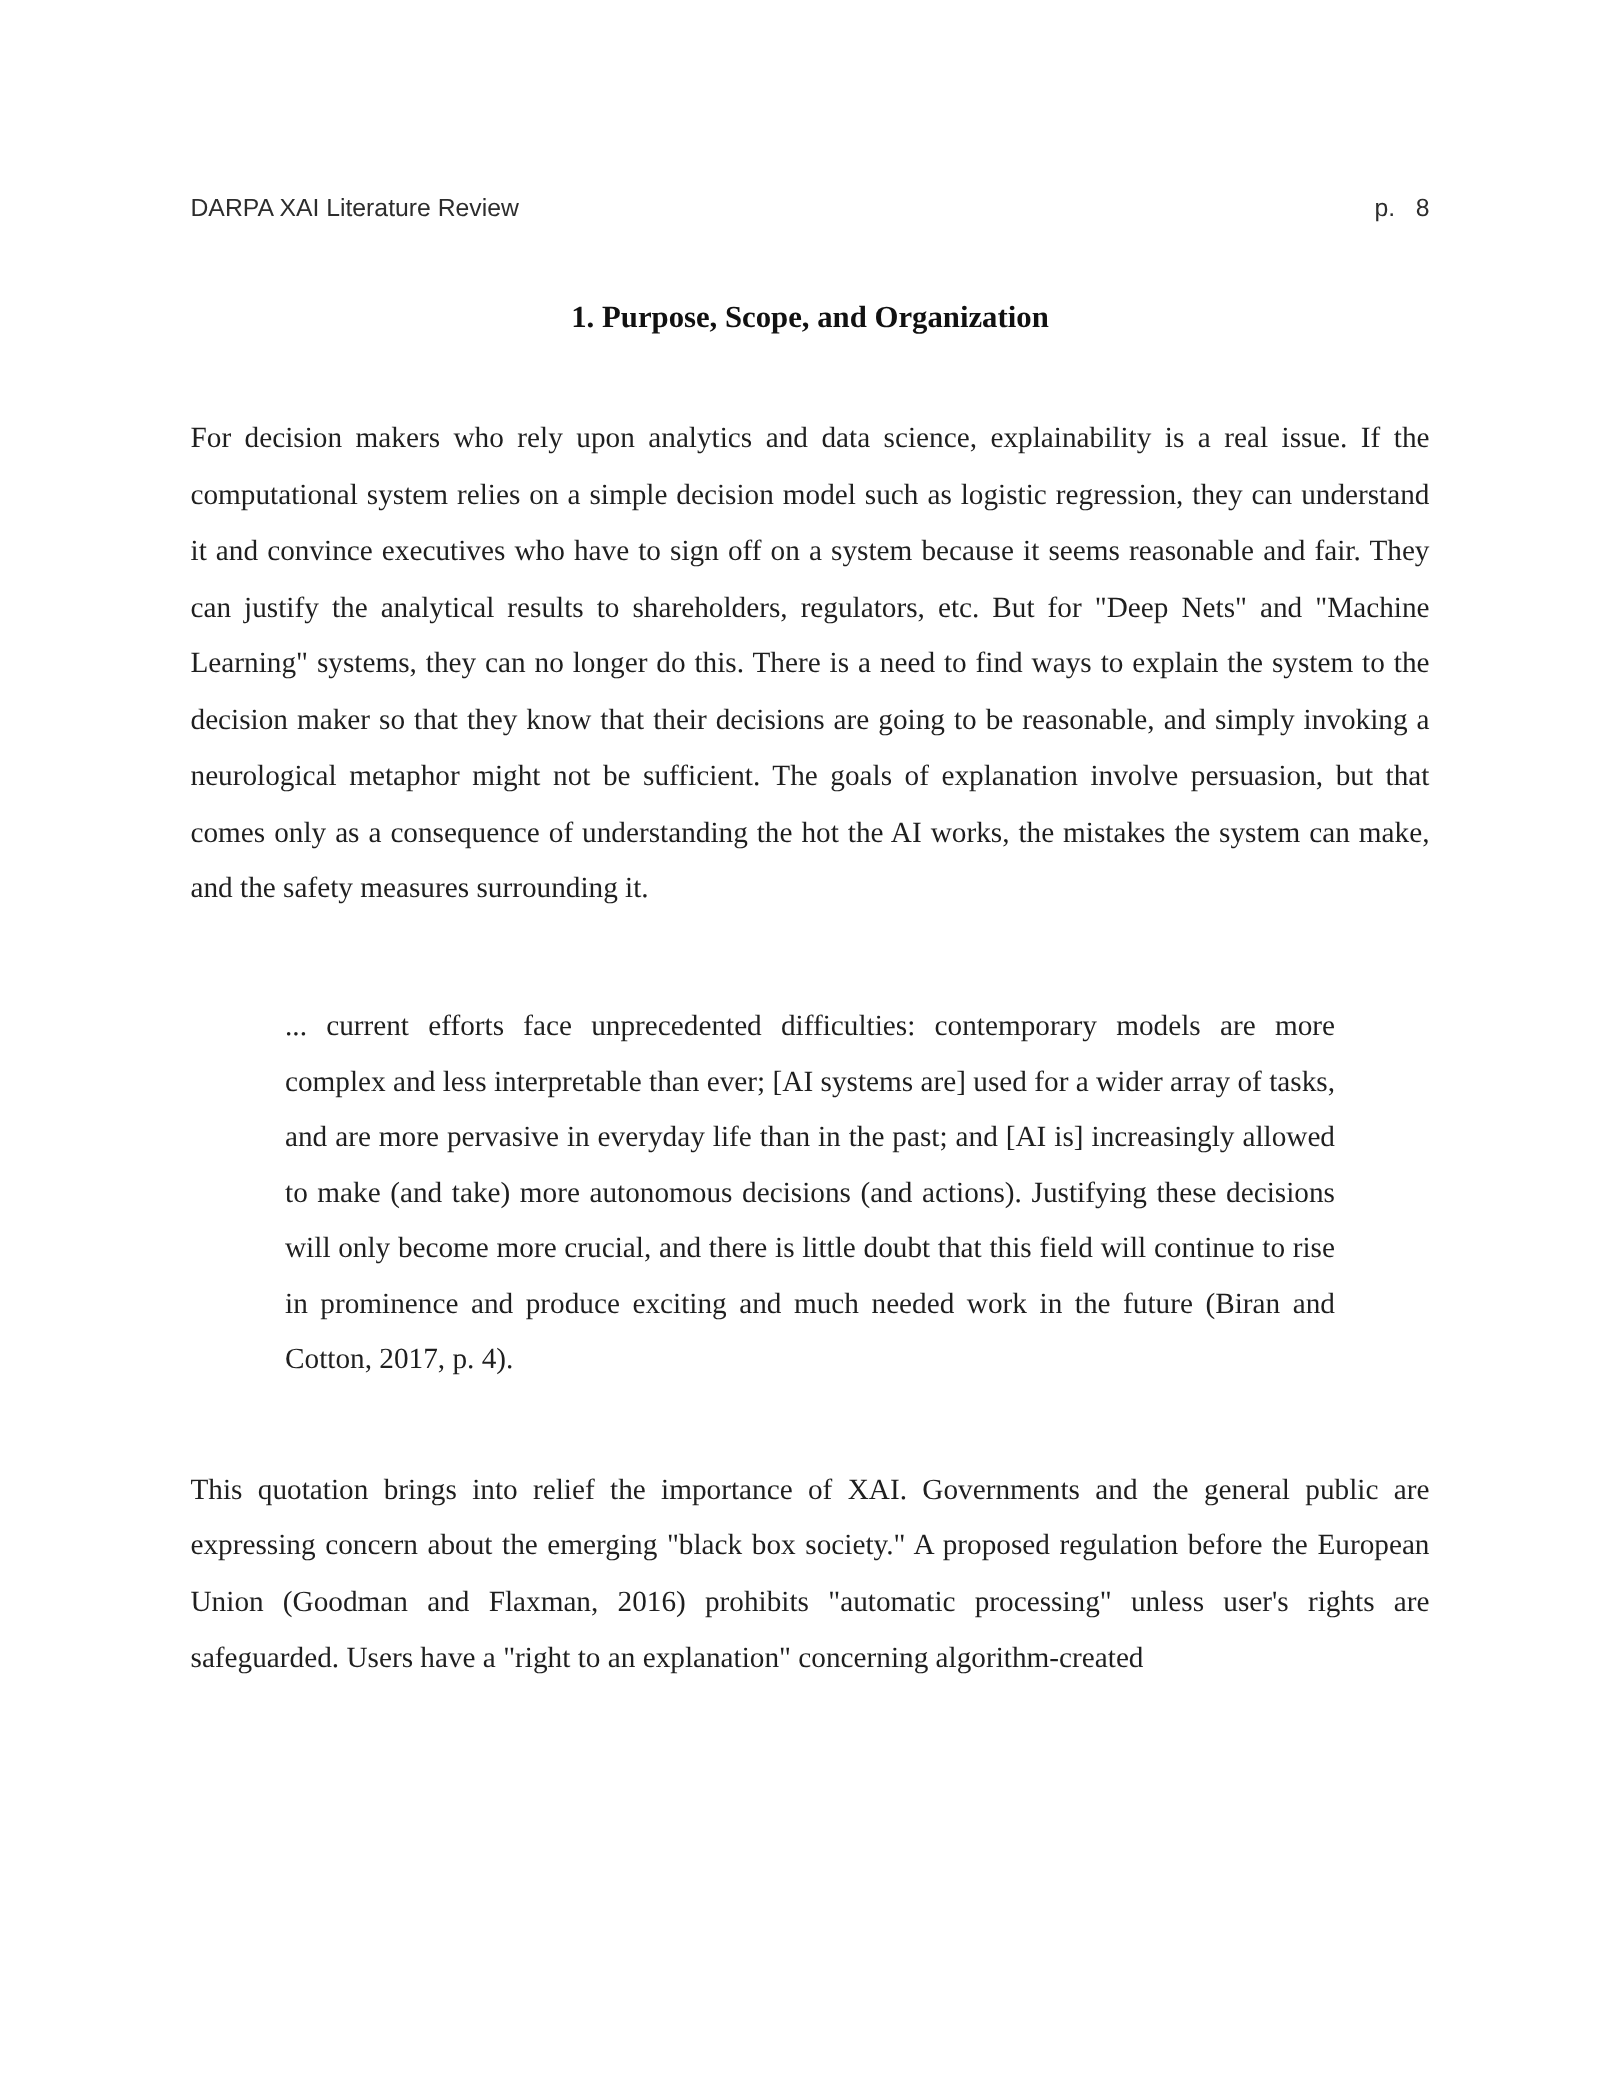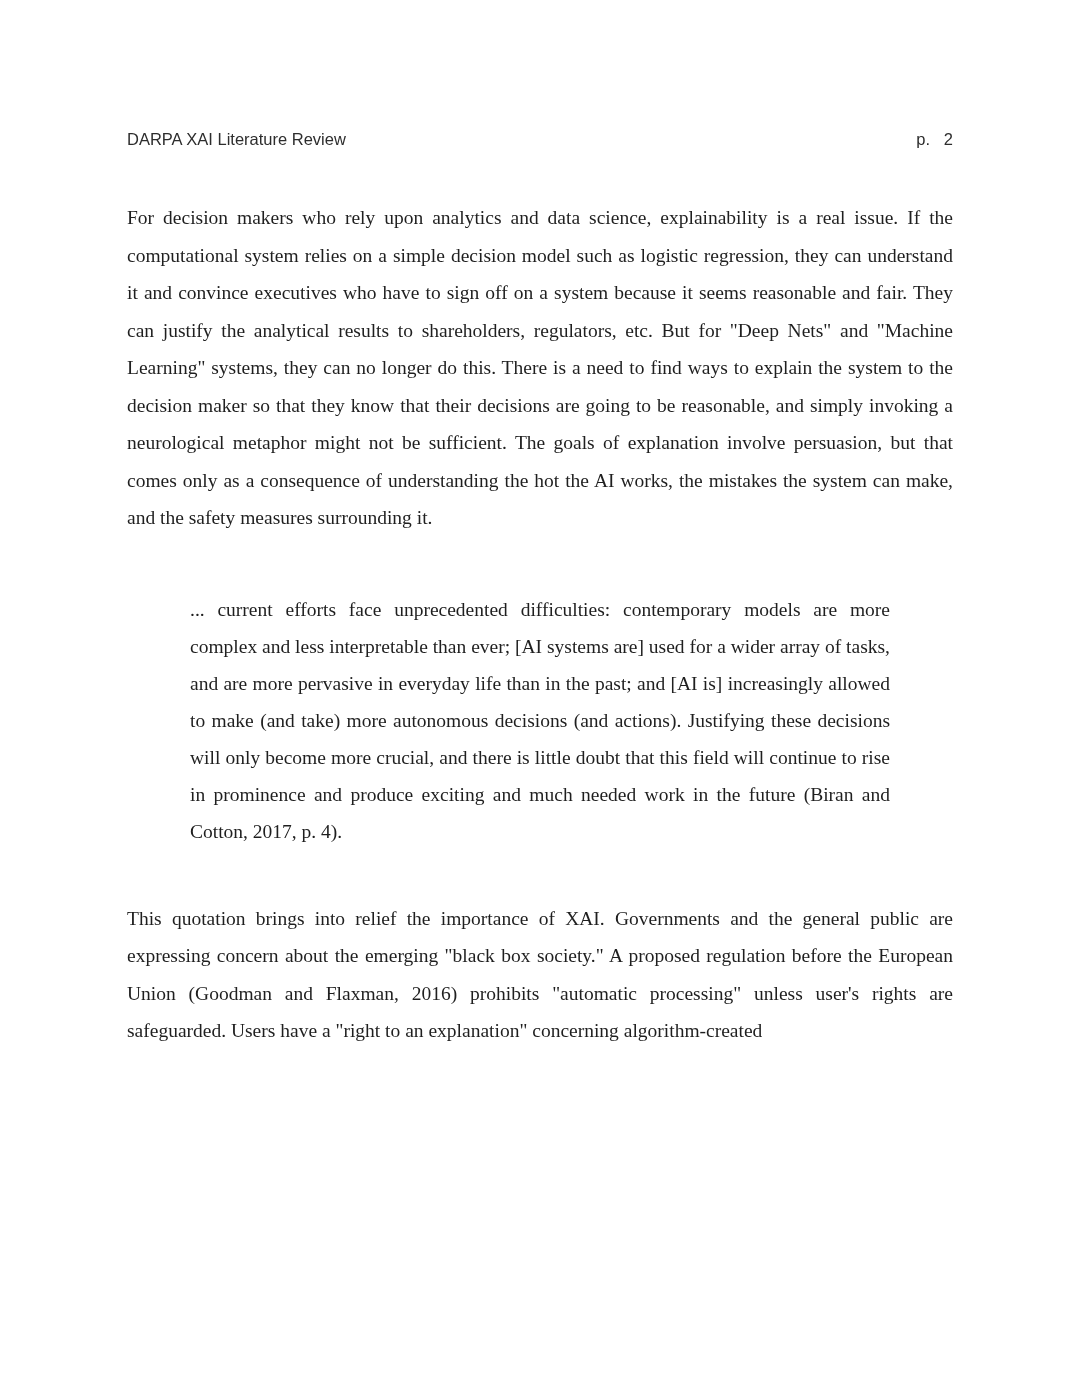--- a/index.html
+++ b/index.html
@@ -62,23 +62,24 @@
   .para-tight {
   }
 </style>
 </head>
 <body>
 
 <div class="page">
 
   <div class="header-row">
     <span class="running-head">DARPA XAI Literature Review</span>
-    <span class="page-num">p.   2</span>
+    <span class="page-num">p.   8</span>
   </div>
 
+  <h1 class="section-title">1. Purpose, Scope, and Organization</h1>
 
 
 
   <p class="body-para para-tight">For decision makers who rely upon analytics and data science, explainability is a real issue. If the computational system relies on a simple decision model such as logistic regression, they can understand it and convince executives who have to sign off on a system because it seems reasonable and fair. They can justify the analytical results to shareholders, regulators, etc. But for "Deep Nets" and "Machine Learning" systems, they can no longer do this. There is a need to find ways to explain the system to the decision maker so that they know that their decisions are going to be reasonable, and simply invoking a neurological metaphor might not be sufficient. The goals of explanation involve persuasion, but that comes only as a consequence of understanding the hot the AI works, the mistakes the system can make, and the safety measures surrounding it.</p>
 
   <blockquote class="block-quote">... current efforts face unprecedented difficulties: contemporary models are more complex and less interpretable than ever; [AI systems are] used for a wider array of tasks, and are more pervasive in everyday life than in the past; and [AI is] increasingly allowed to make (and take) more autonomous decisions (and actions). Justifying these decisions will only become more crucial, and there is little doubt that this field will continue to rise in prominence and produce exciting and much needed work in the future (Biran and Cotton, 2017, p. 4).</blockquote>
 
   <p class="body-para para-tight">This quotation brings into relief the importance of XAI. Governments and the general public are expressing concern about the emerging "black box society." A proposed regulation before the European Union (Goodman and Flaxman, 2016) prohibits "automatic processing" unless user's rights are safeguarded. Users have a "right to an explanation" concerning algorithm-created</p>
 
 </div>

